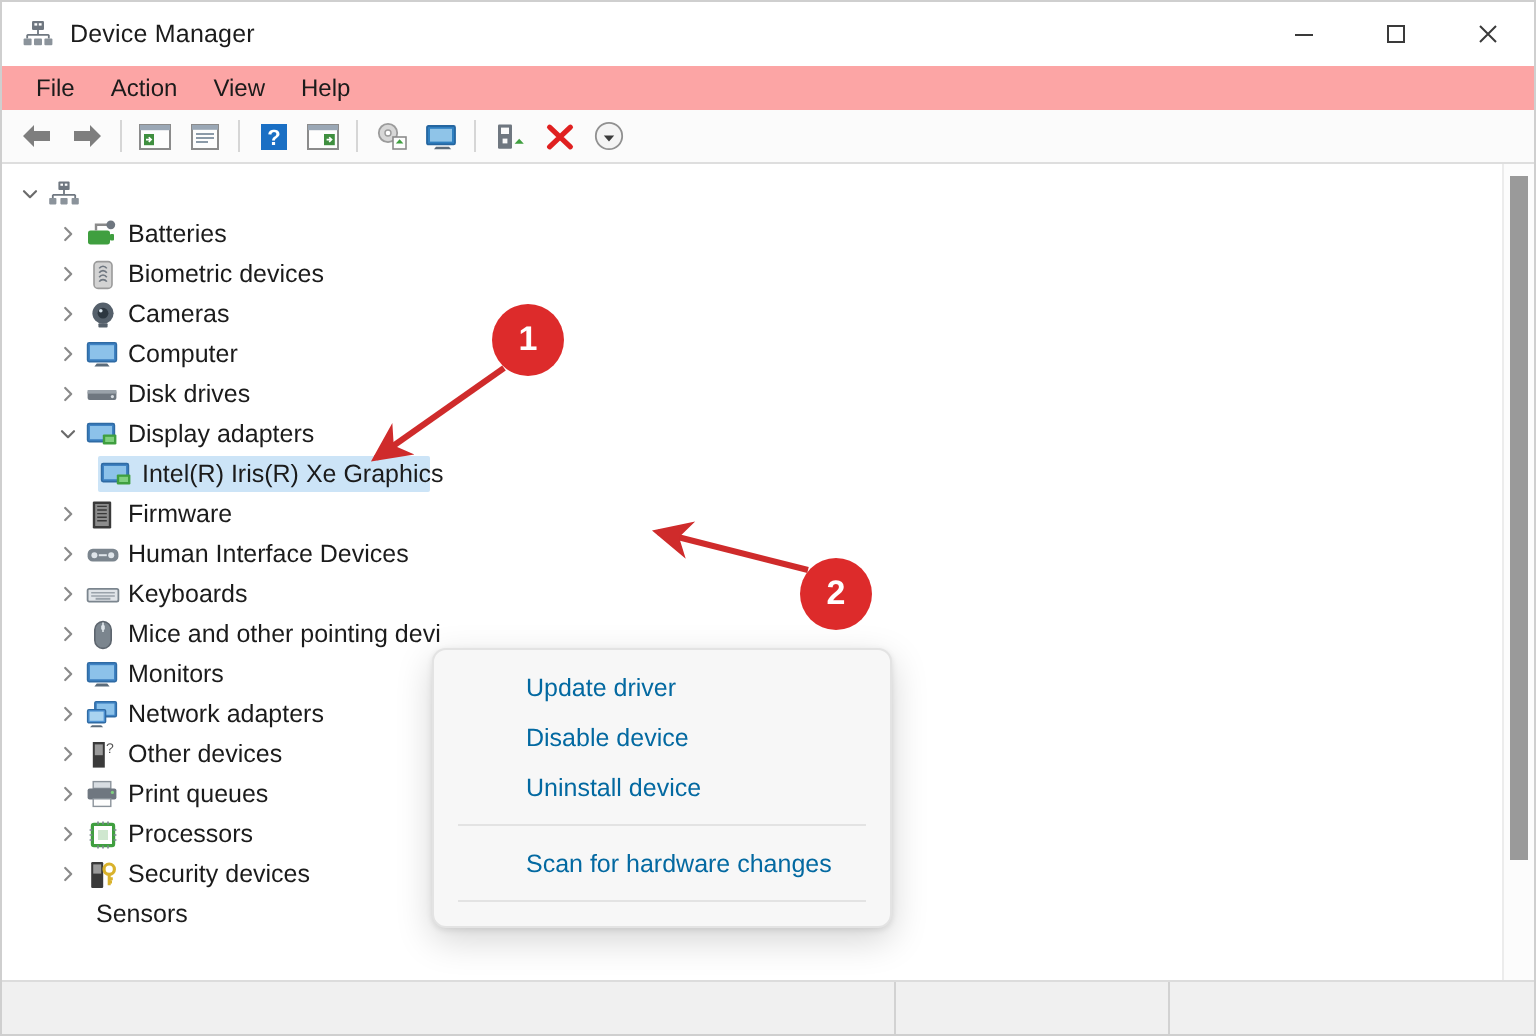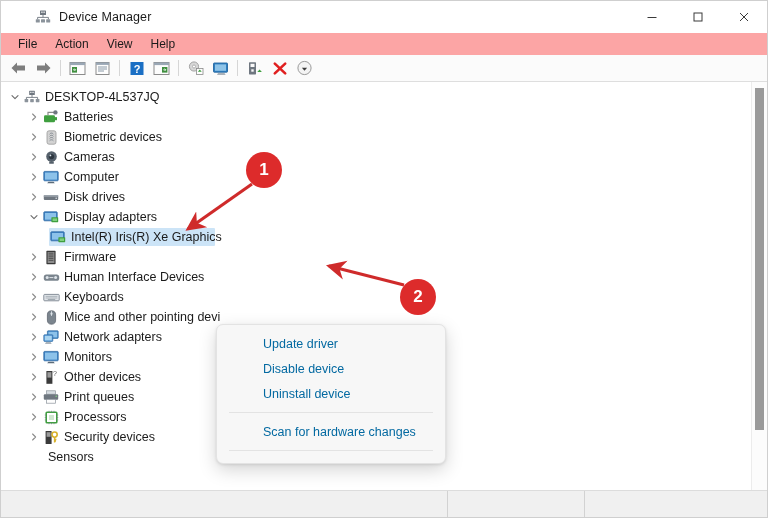--- a/index.html
+++ b/index.html
@@ -17,21 +17,21 @@
     box-sizing:border-box;
     display:flex;flex-direction:column;
   }
   
   .titlebar{
     height:32px;flex:0 0 32px;
     background:#ffffff;
     display:flex;align-items:center;
     position:relative;
   }
-  .title-left{display:flex;align-items:center;padding-left:10px;gap:8px;margin-left:24px;}
+  .title-left{display:flex;align-items:center;padding-left:10px;gap:8px;}
   .app-icon{width:16px;height:16px;position:relative;flex:0 0 16px;}
   .title-text{
     font-size:12.5px;color:#1b1b1b;letter-spacing:0.1px;
   }
   .win-controls{
     position:absolute;right:0;top:0;height:32px;display:flex;
   }
   .win-btn{
     width:46px;height:32px;display:flex;align-items:center;justify-content:center;
     font-size:11px;color:#3a3a3a;
@@ -284,21 +284,20 @@
           <svg width="16" height="15" viewBox="0 0 16 15">
             <rect x="5.2" y="0.8" width="5.6" height="4.2" rx="0.5" fill="#6f7780"></rect>
             <rect x="6.2" y="1.8" width="1.3" height="1.1" fill="#fff"></rect>
             <rect x="8.4" y="1.8" width="1.3" height="1.1" fill="#fff"></rect>
             <path d="M8 5 L8 7.4 M2.4 7.4 L13.6 7.4 M2.4 7.4 L2.4 9 M13.6 7.4 L13.6 9" stroke="#6f7780" stroke-width="0.9" fill="none"></path>
             <rect x="0.6" y="9" width="3.6" height="3.2" rx="0.4" fill="#8b939b"></rect>
             <rect x="6.2" y="9" width="3.6" height="3.2" rx="0.4" fill="#8b939b"></rect>
             <rect x="11.8" y="9" width="3.6" height="3.2" rx="0.4" fill="#8b939b"></rect>
           </svg>
         </span>
-        <span class="rlabel">DESKTOP-4L537JQ</span>
       </div>
 
 
       <div class="row d1">
         <span class="chev">
           <svg width="8" height="8" viewBox="0 0 8 8">
               <path d="M2.6 1 L5.6 4 L2.6 7" stroke="#8a8a8a" stroke-width="1.1" fill="none" stroke-linecap="round" stroke-linejoin="round"></path>
             </svg>
         </span>
         <span class="ricon">
@@ -463,54 +462,54 @@
             </svg>
         </span>
         <span class="ricon">
           <svg width="11" height="15" viewBox="0 0 11 15">
             <rect x="1.4" y="0.8" width="8.2" height="13.4" rx="4.1" fill="#7b858e" stroke="#5d656e" stroke-width="0.8"></rect>
             <path d="M5.5 1.2 L5.5 6" stroke="#dfe5ea" stroke-width="0.8"></path>
             <rect x="4.6" y="2.4" width="1.8" height="2.6" rx="0.8" fill="#dfe5ea"></rect>
           </svg>
         </span>
         <span class="rlabel">Mice and other pointing devi</span>
+      </div>
+
+      <div class="row d1">
+        <span class="chev">
+          <svg width="8" height="8" viewBox="0 0 8 8">
+              <path d="M2.6 1 L5.6 4 L2.6 7" stroke="#8a8a8a" stroke-width="1.1" fill="none" stroke-linecap="round" stroke-linejoin="round"></path>
+            </svg>
+        </span>
+        <span class="ricon">
+          <svg width="16" height="14" viewBox="0 0 16 14">
+            <rect x="0.8" y="1.4" width="14.4" height="9.4" rx="0.8" fill="#3f83c4" stroke="#2f6ba4" stroke-width="0.8"></rect>
+            <rect x="2" y="2.6" width="12" height="7" fill="#8cc2ea"></rect>
+            <path d="M5.4 11.8 H10.6 L11.8 13.2 H4.2 Z" fill="#5b6b7a"></path>
+          </svg>
+        </span>
+        <span class="rlabel">Monitors</span>
       </div>
 
       <div class="row d1">
         <span class="chev">
           <svg width="8" height="8" viewBox="0 0 8 8">
               <path d="M2.6 1 L5.6 4 L2.6 7" stroke="#8a8a8a" stroke-width="1.1" fill="none" stroke-linecap="round" stroke-linejoin="round"></path>
             </svg>
         </span>
         <span class="ricon">
           <svg width="16" height="14" viewBox="0 0 16 14">
             <rect x="4.4" y="0.8" width="10.8" height="7.6" rx="0.7" fill="#3f83c4" stroke="#2f6ba4" stroke-width="0.7"></rect>
             <rect x="5.4" y="1.8" width="8.8" height="5.6" fill="#8cc2ea"></rect>
             <rect x="0.8" y="4.8" width="9" height="6.6" rx="0.7" fill="#4f93d4" stroke="#2f6ba4" stroke-width="0.7"></rect>
             <rect x="1.8" y="5.8" width="7" height="4.6" fill="#a9d4f0"></rect>
             <path d="M3 12.6 H7.6 L8.6 13.6 H2 Z" fill="#5b6b7a"></path>
           </svg>
         </span>
         <span class="rlabel">Network adapters</span>
-      </div>
-
-      <div class="row d1">
-        <span class="chev">
-          <svg width="8" height="8" viewBox="0 0 8 8">
-              <path d="M2.6 1 L5.6 4 L2.6 7" stroke="#8a8a8a" stroke-width="1.1" fill="none" stroke-linecap="round" stroke-linejoin="round"></path>
-            </svg>
-        </span>
-        <span class="ricon">
-          <svg width="16" height="14" viewBox="0 0 16 14">
-            <rect x="0.8" y="1.4" width="14.4" height="9.4" rx="0.8" fill="#3f83c4" stroke="#2f6ba4" stroke-width="0.8"></rect>
-            <rect x="2" y="2.6" width="12" height="7" fill="#8cc2ea"></rect>
-            <path d="M5.4 11.8 H10.6 L11.8 13.2 H4.2 Z" fill="#5b6b7a"></path>
-          </svg>
-        </span>
-        <span class="rlabel">Monitors</span>
       </div>
 
       <div class="row d1">
         <span class="chev">
           <svg width="8" height="8" viewBox="0 0 8 8">
               <path d="M2.6 1 L5.6 4 L2.6 7" stroke="#8a8a8a" stroke-width="1.1" fill="none" stroke-linecap="round" stroke-linejoin="round"></path>
             </svg>
         </span>
         <span class="ricon">
           <svg width="15" height="15" viewBox="0 0 15 15">

